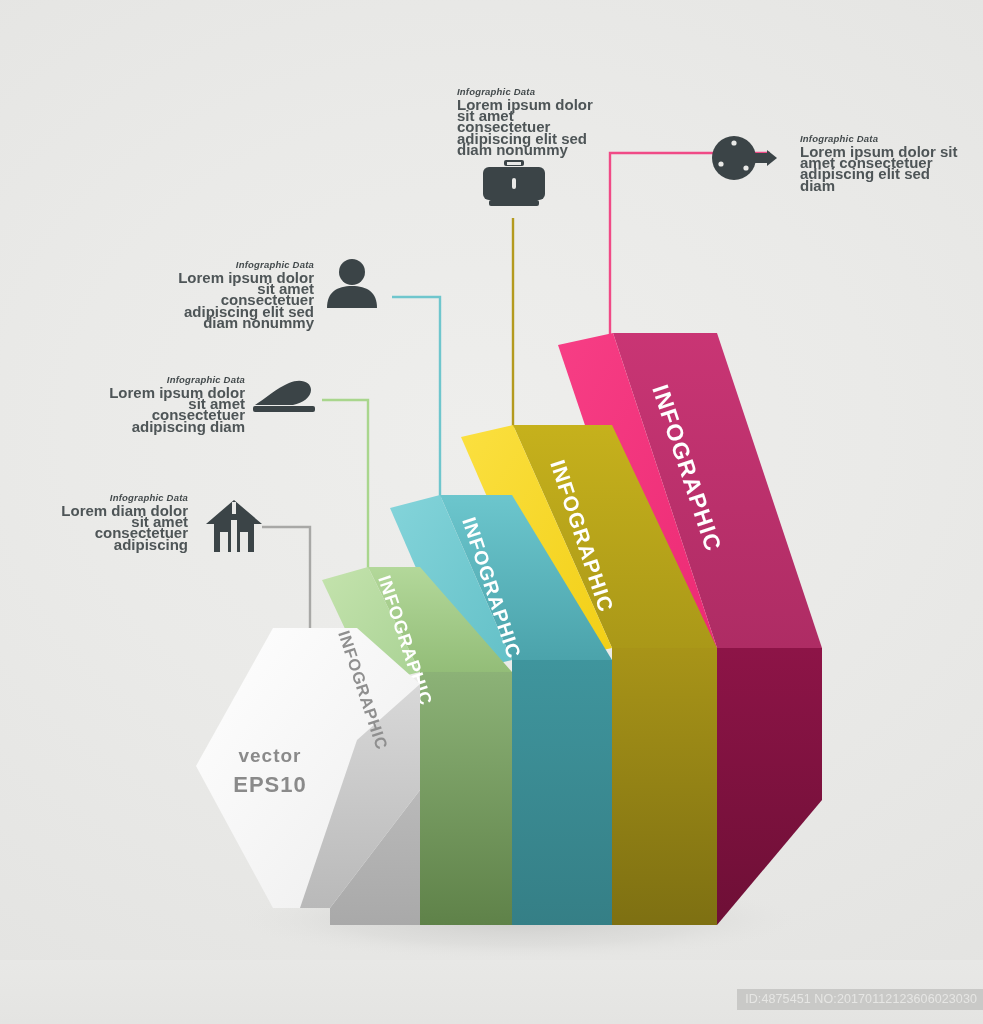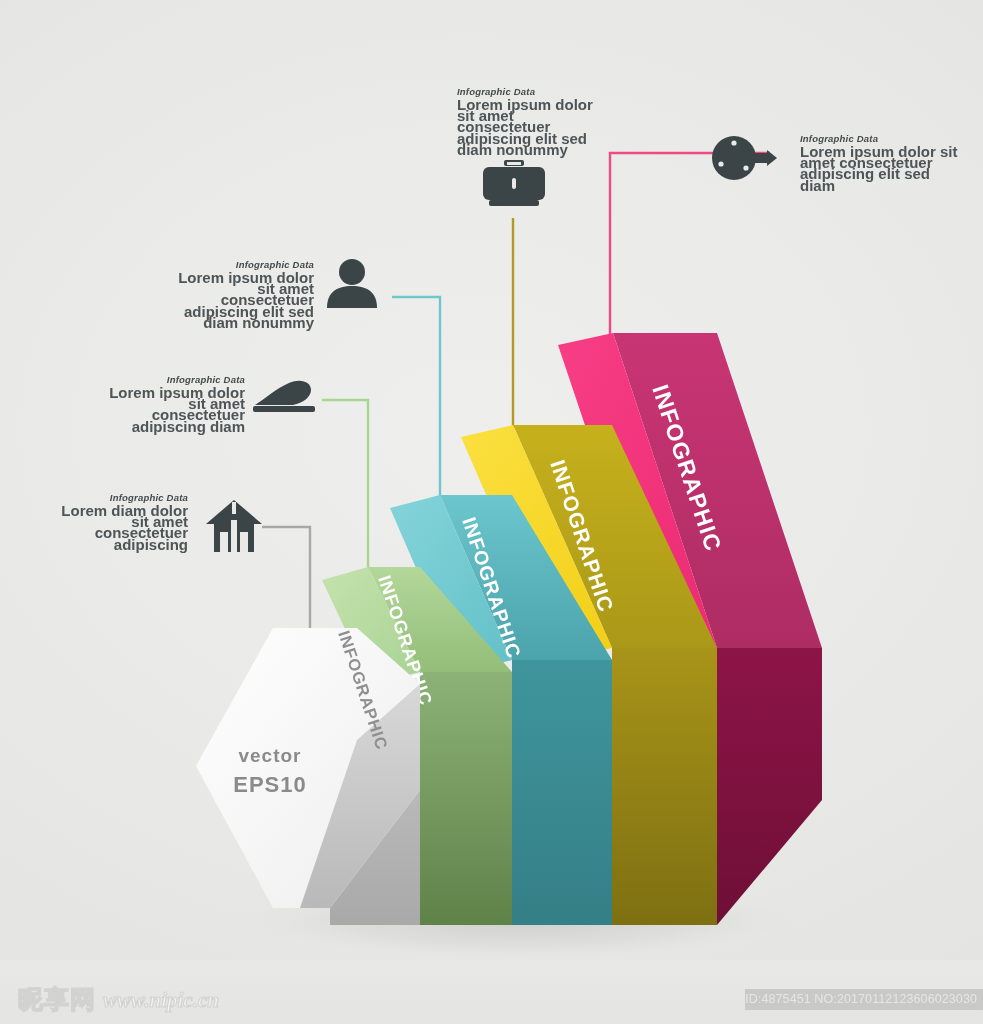--- a/index.html
+++ b/index.html
@@ -94,21 +94,21 @@
   }
   #wm-id {
     position: absolute;
     right: 0;
     bottom: 14px;
     background: #c9c9c7;
     color: #e6e6e4;
     font-family: "Liberation Sans", sans-serif;
     font-size: 12.5px;
     letter-spacing: .1px;
-    padding: 3px 6px 4px 0;
+    padding: 3px 6px 4px 8px;
     white-space: nowrap;
   }
 </style>
 </head>
 <body>
 
 <div id="stage">
 
   <svg id="art" viewBox="0 0 983 1024">
     <defs>
@@ -311,20 +311,16 @@
     <div class="c-title">Infographic Data</div>
     <div class="c-body">Lorem ipsum dolor sit amet consectetuer adipiscing diam</div>
   </div>
 
   <div class="callout right-align" style="left:52px; top:492px; width:136px;">
     <div class="c-title">Infographic Data</div>
     <div class="c-body">Lorem diam dolor sit amet consectetuer adipiscing</div>
   </div>
 
   <div id="wm-bar">
-    <div id="wm-logo">
-      <span id="wm-cn">昵享网</span>
-      <span id="wm-url">www.nipic.cn</span>
-    </div>
     <div id="wm-id">ID:4875451 NO:20170112123606023030</div>
   </div>
 
 </div>
 
 </body></html>

